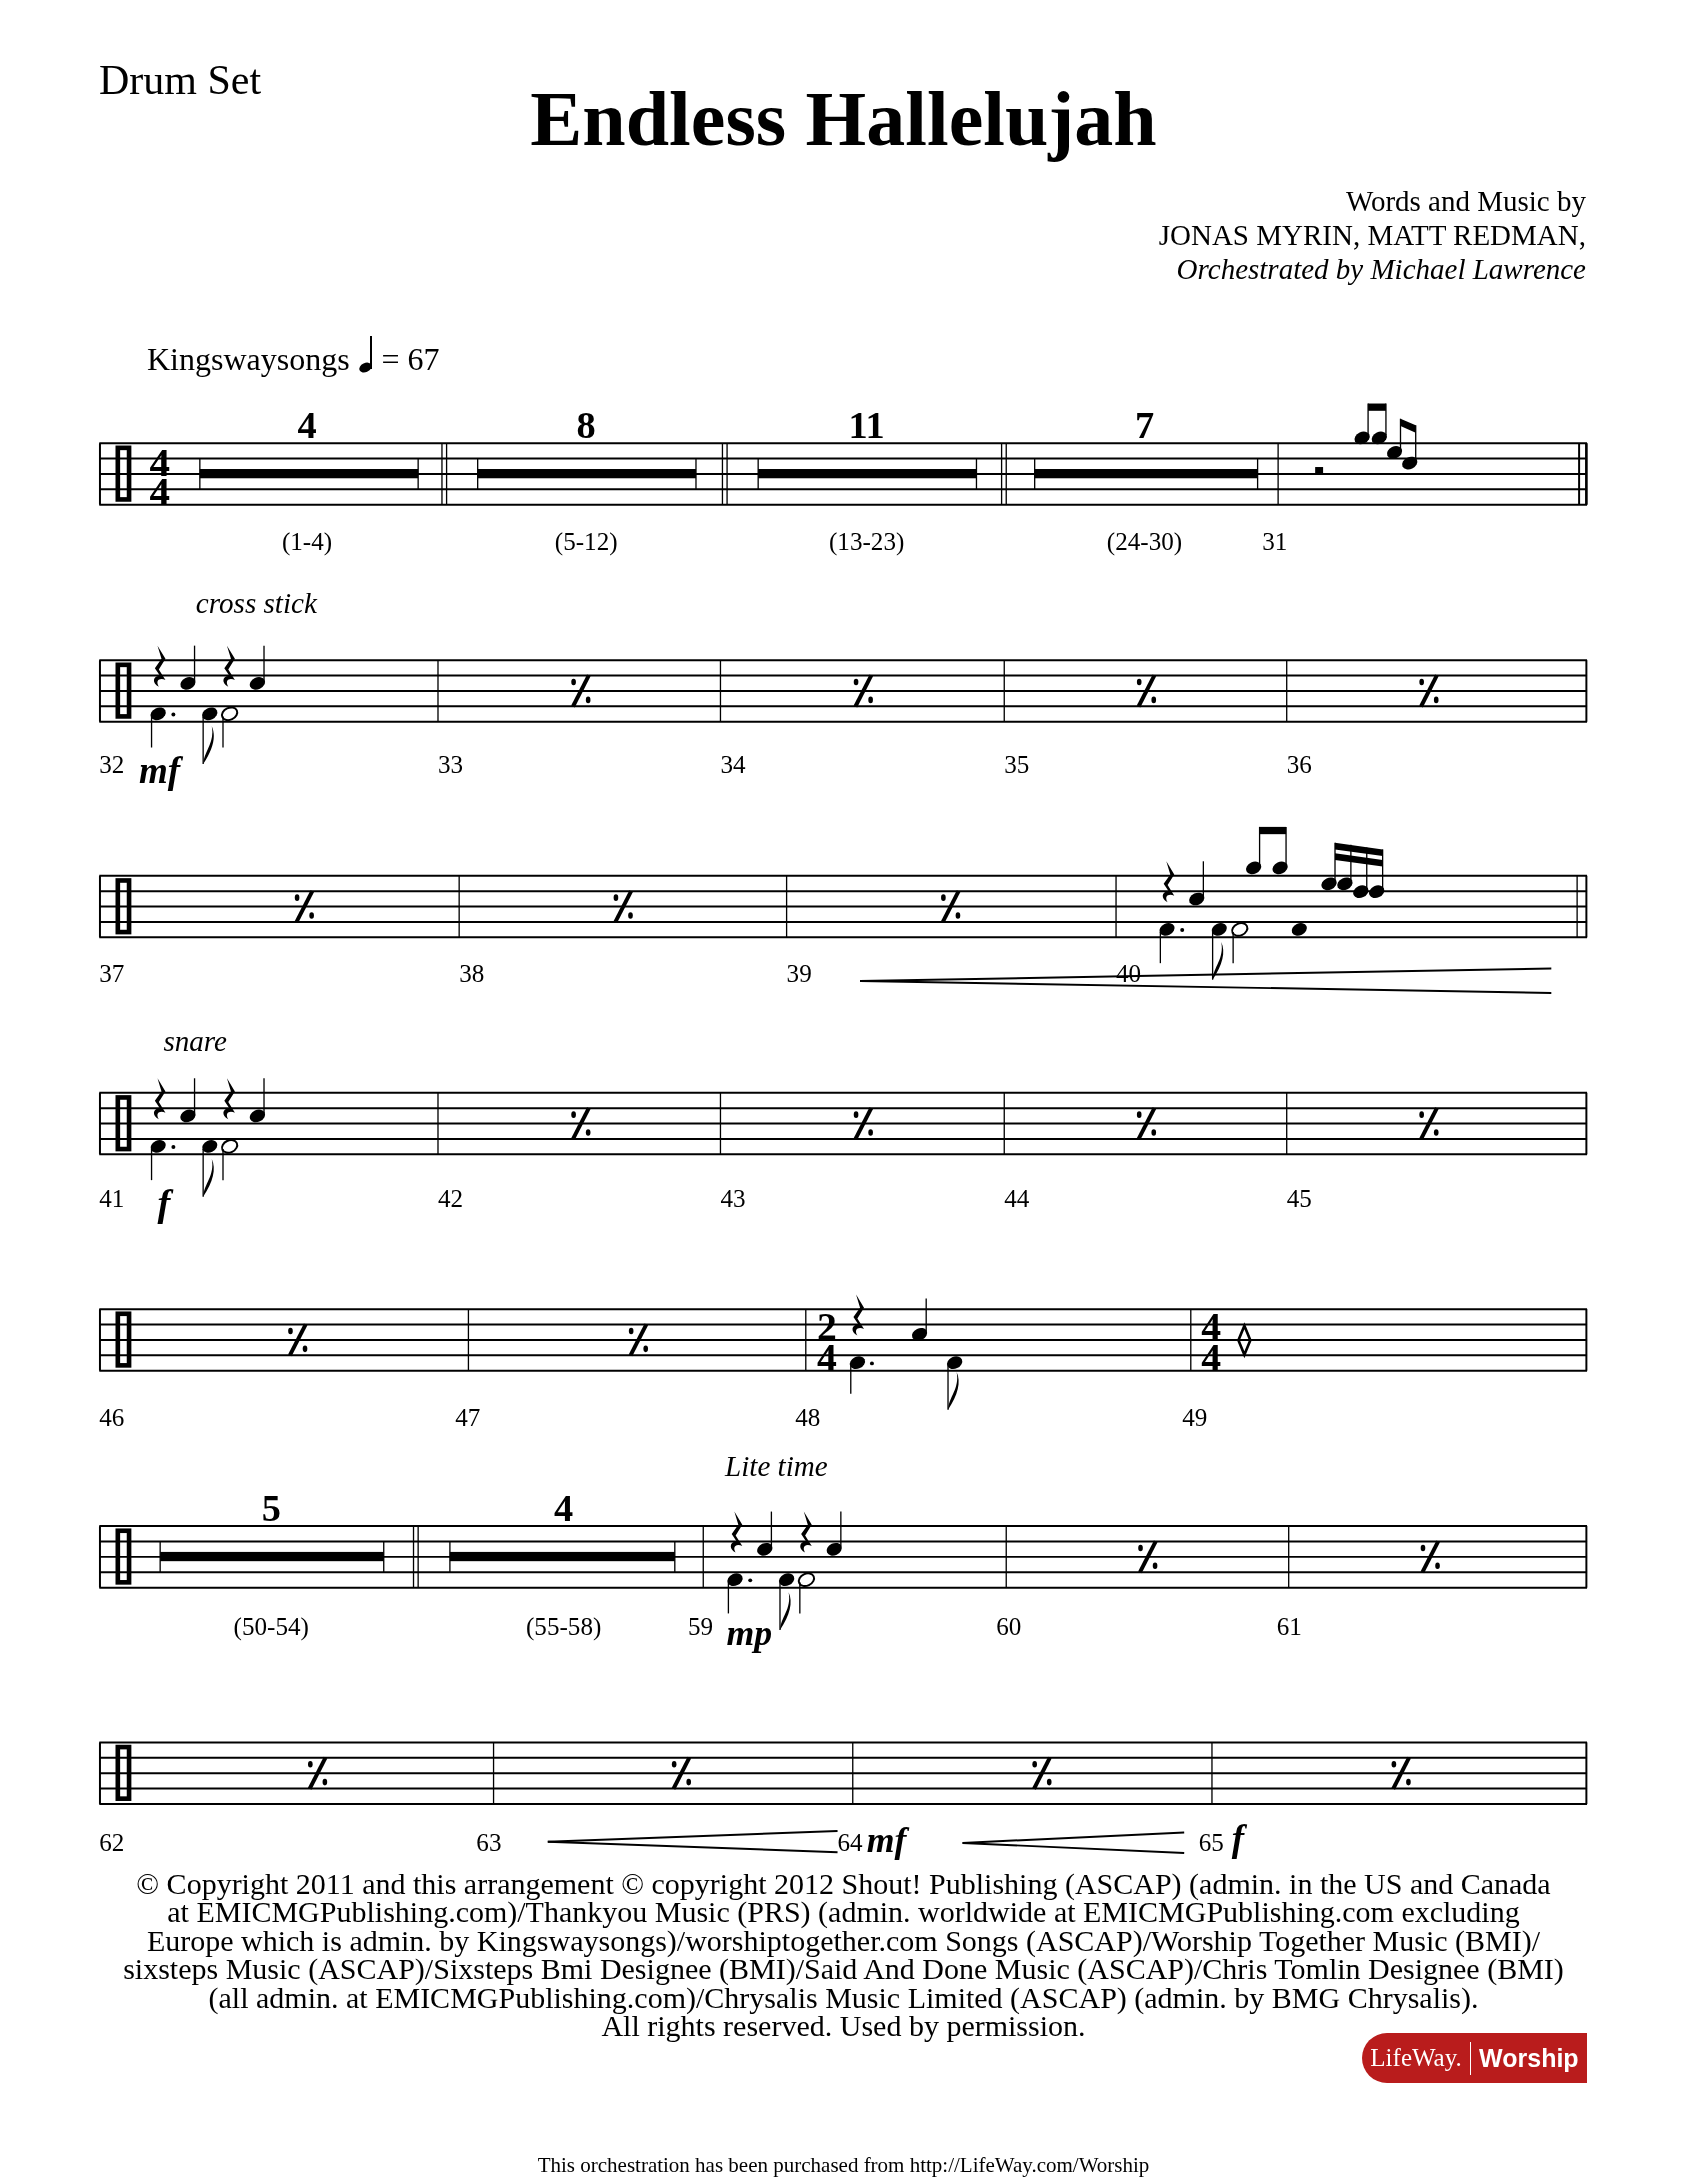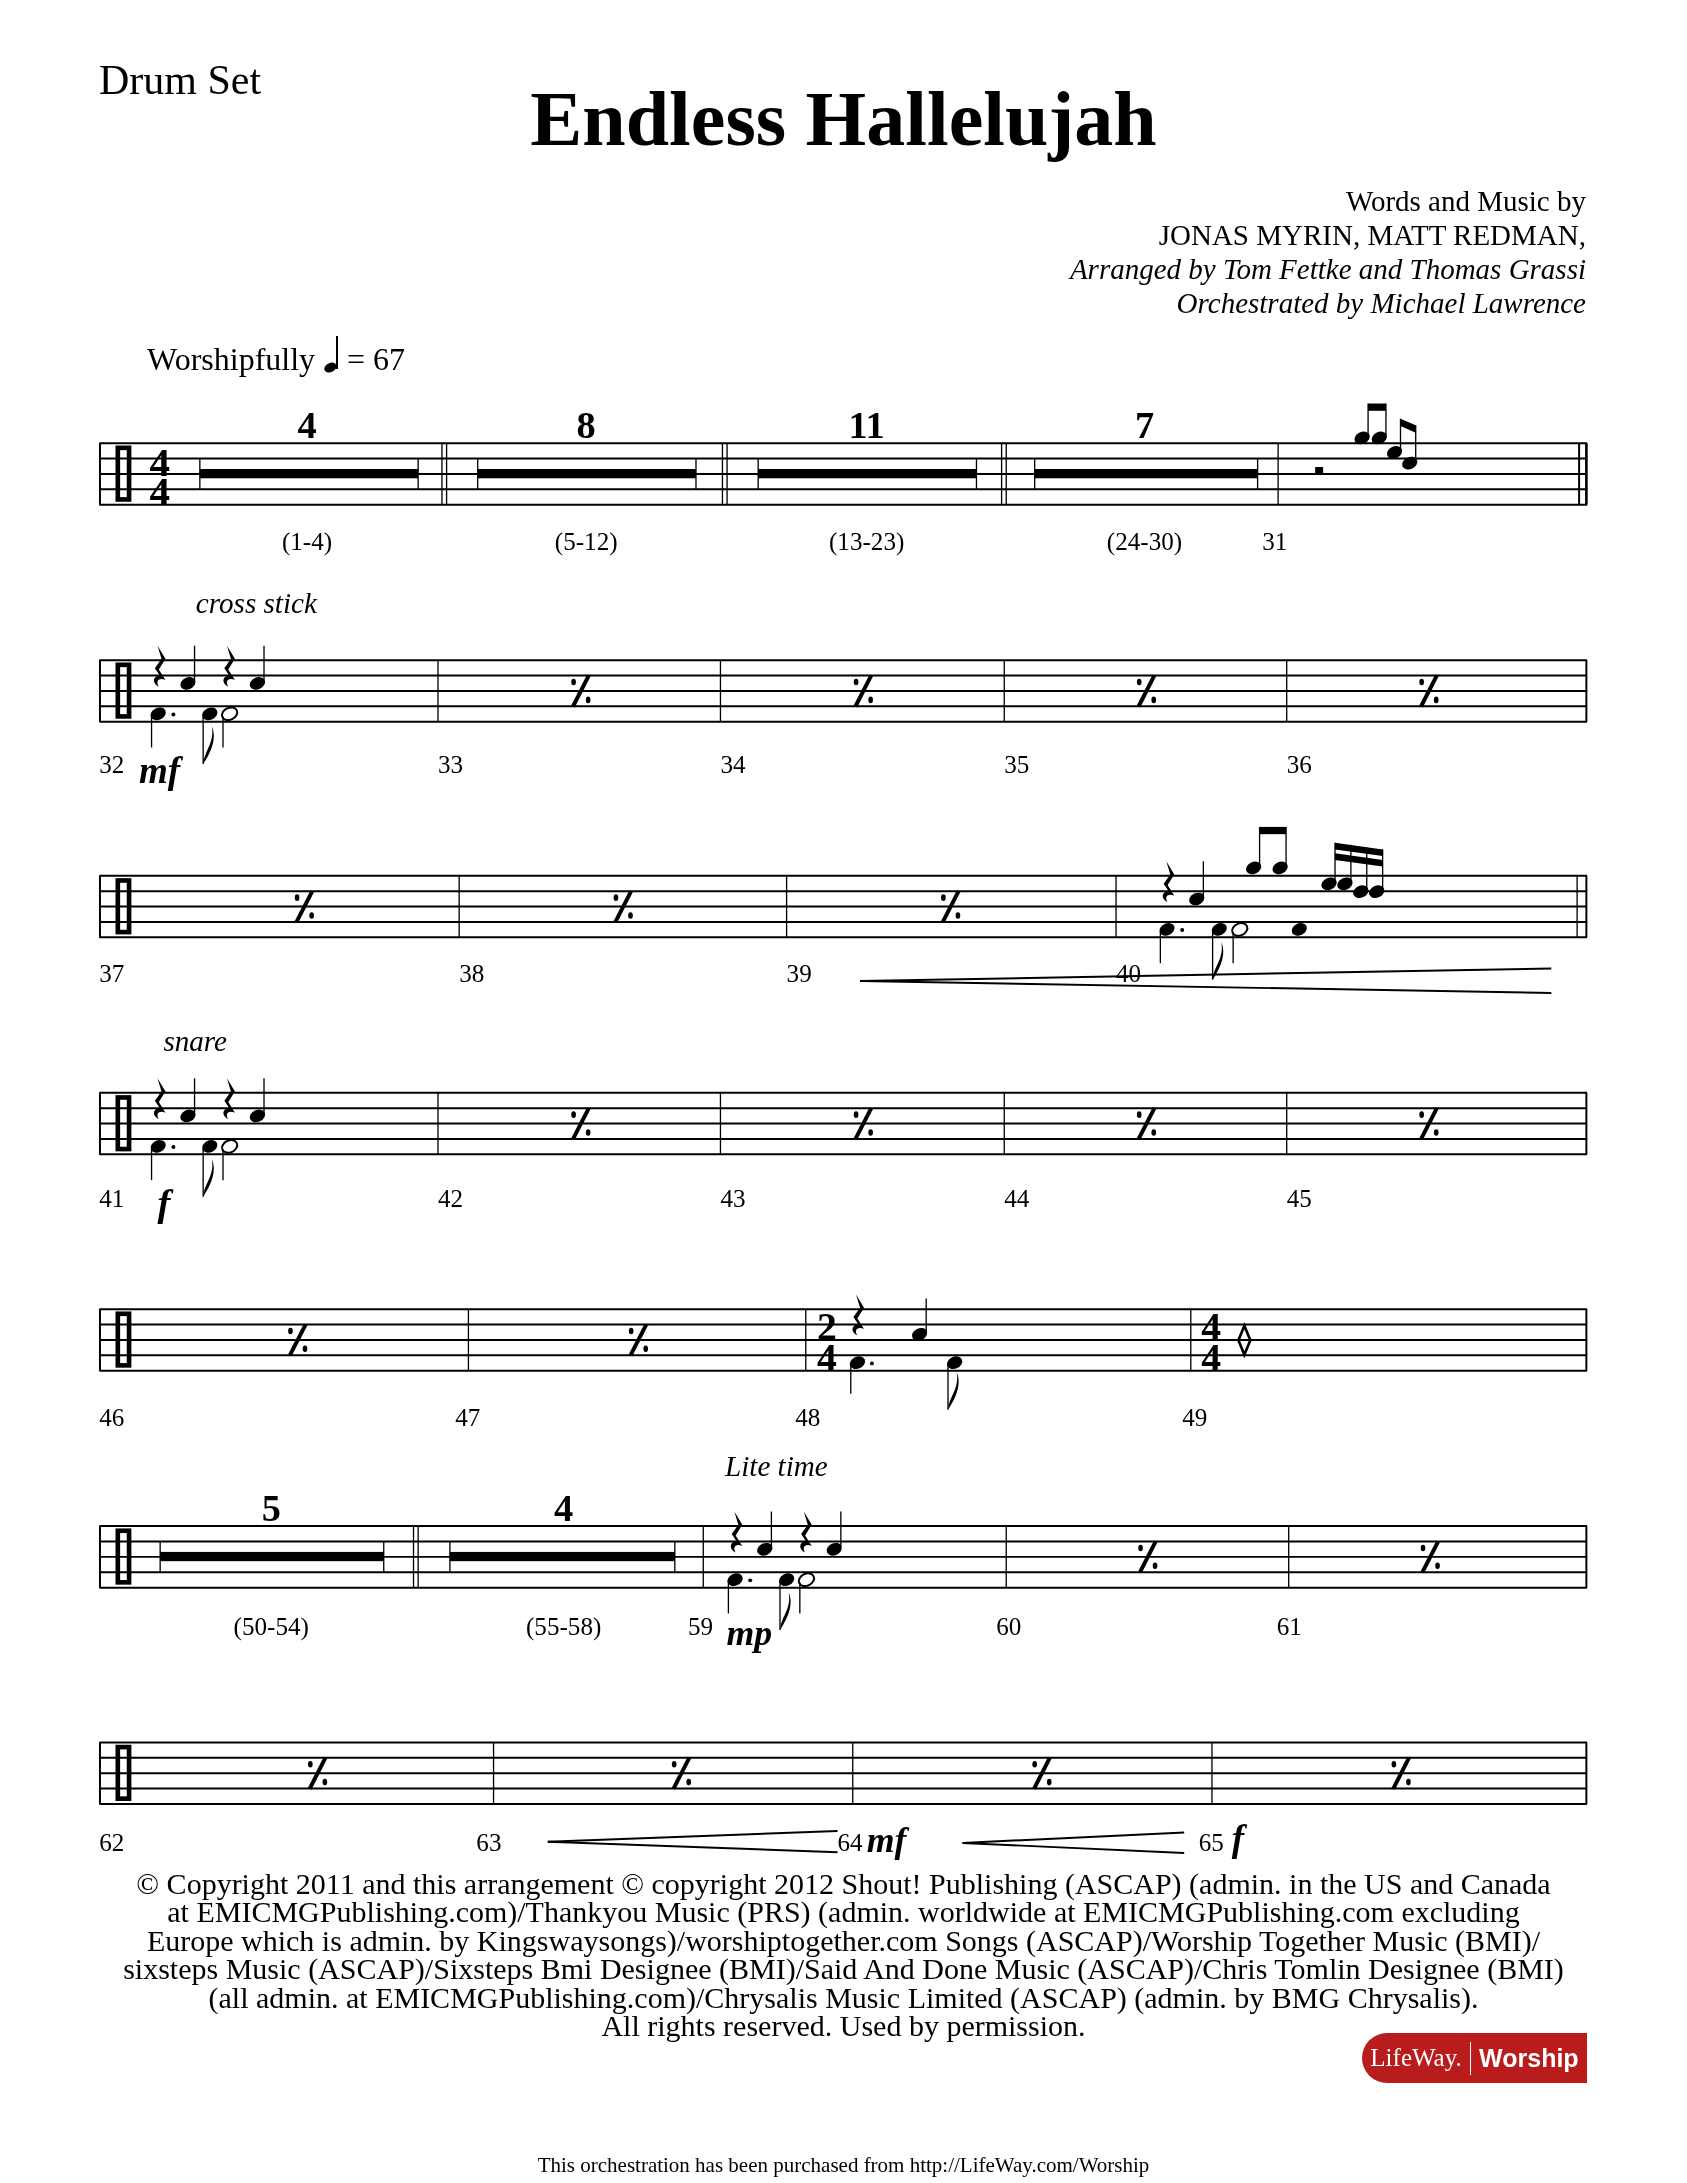--- a/index.html
+++ b/index.html
@@ -25,25 +25,24 @@
   .purchase { left:0; width:1687px; top:2153px; text-align:center; font-size:21px; }
 </style>
 </head>
 <body>
 
 <div class="abs instrument">Drum Set</div>
 <div class="abs title">Endless Hallelujah</div>
 <div class="abs credits">
   <div>Words and Music by</div>
   <div>JONAS MYRIN, MATT REDMAN,</div>
-  <div class="it">Arranged by Tom Fettke and Thomas Grassi</div>
   <div class="it">Orchestrated by Michael Lawrence</div>
 </div>
 <div class="abs tempo">
-  <span>Worshipfully</span><span class="note"></span><span>= 67</span>
+  <span>Kingswaysongs</span><span class="note"></span><span>= 67</span>
 </div>
 
 <svg class="score" viewBox="0 0 2550 3300" xmlns="http://www.w3.org/2000/svg">
   <defs>
 
     <g id="staff">
       <line x1="150" y1="0" x2="2399" y2="0" stroke="#000" stroke-width="3"></line>
       <line x1="150" y1="23.25" x2="2399" y2="23.25" stroke="#000" stroke-width="3"></line>
       <line x1="150" y1="46.5" x2="2399" y2="46.5" stroke="#000" stroke-width="3"></line>
       <line x1="150" y1="69.75" x2="2399" y2="69.75" stroke="#000" stroke-width="3"></line>

